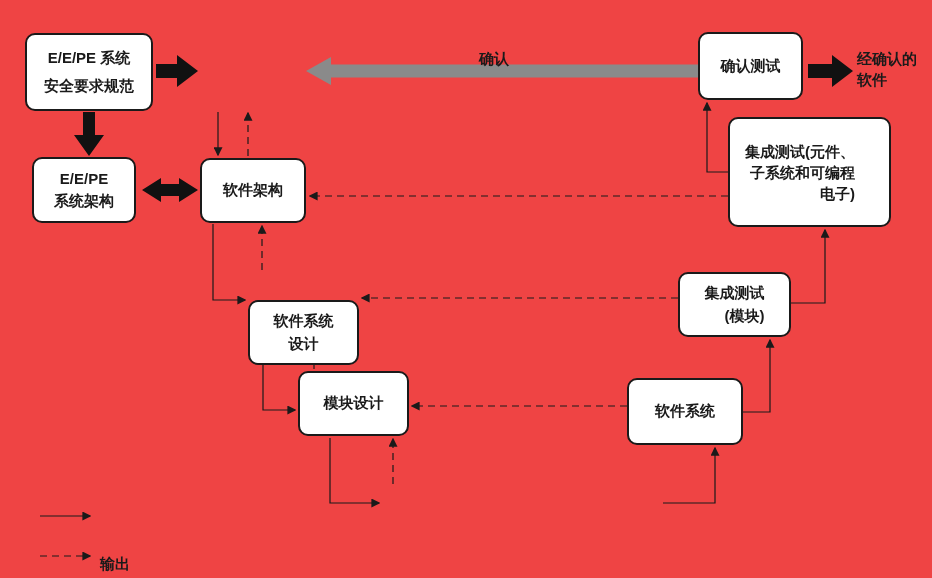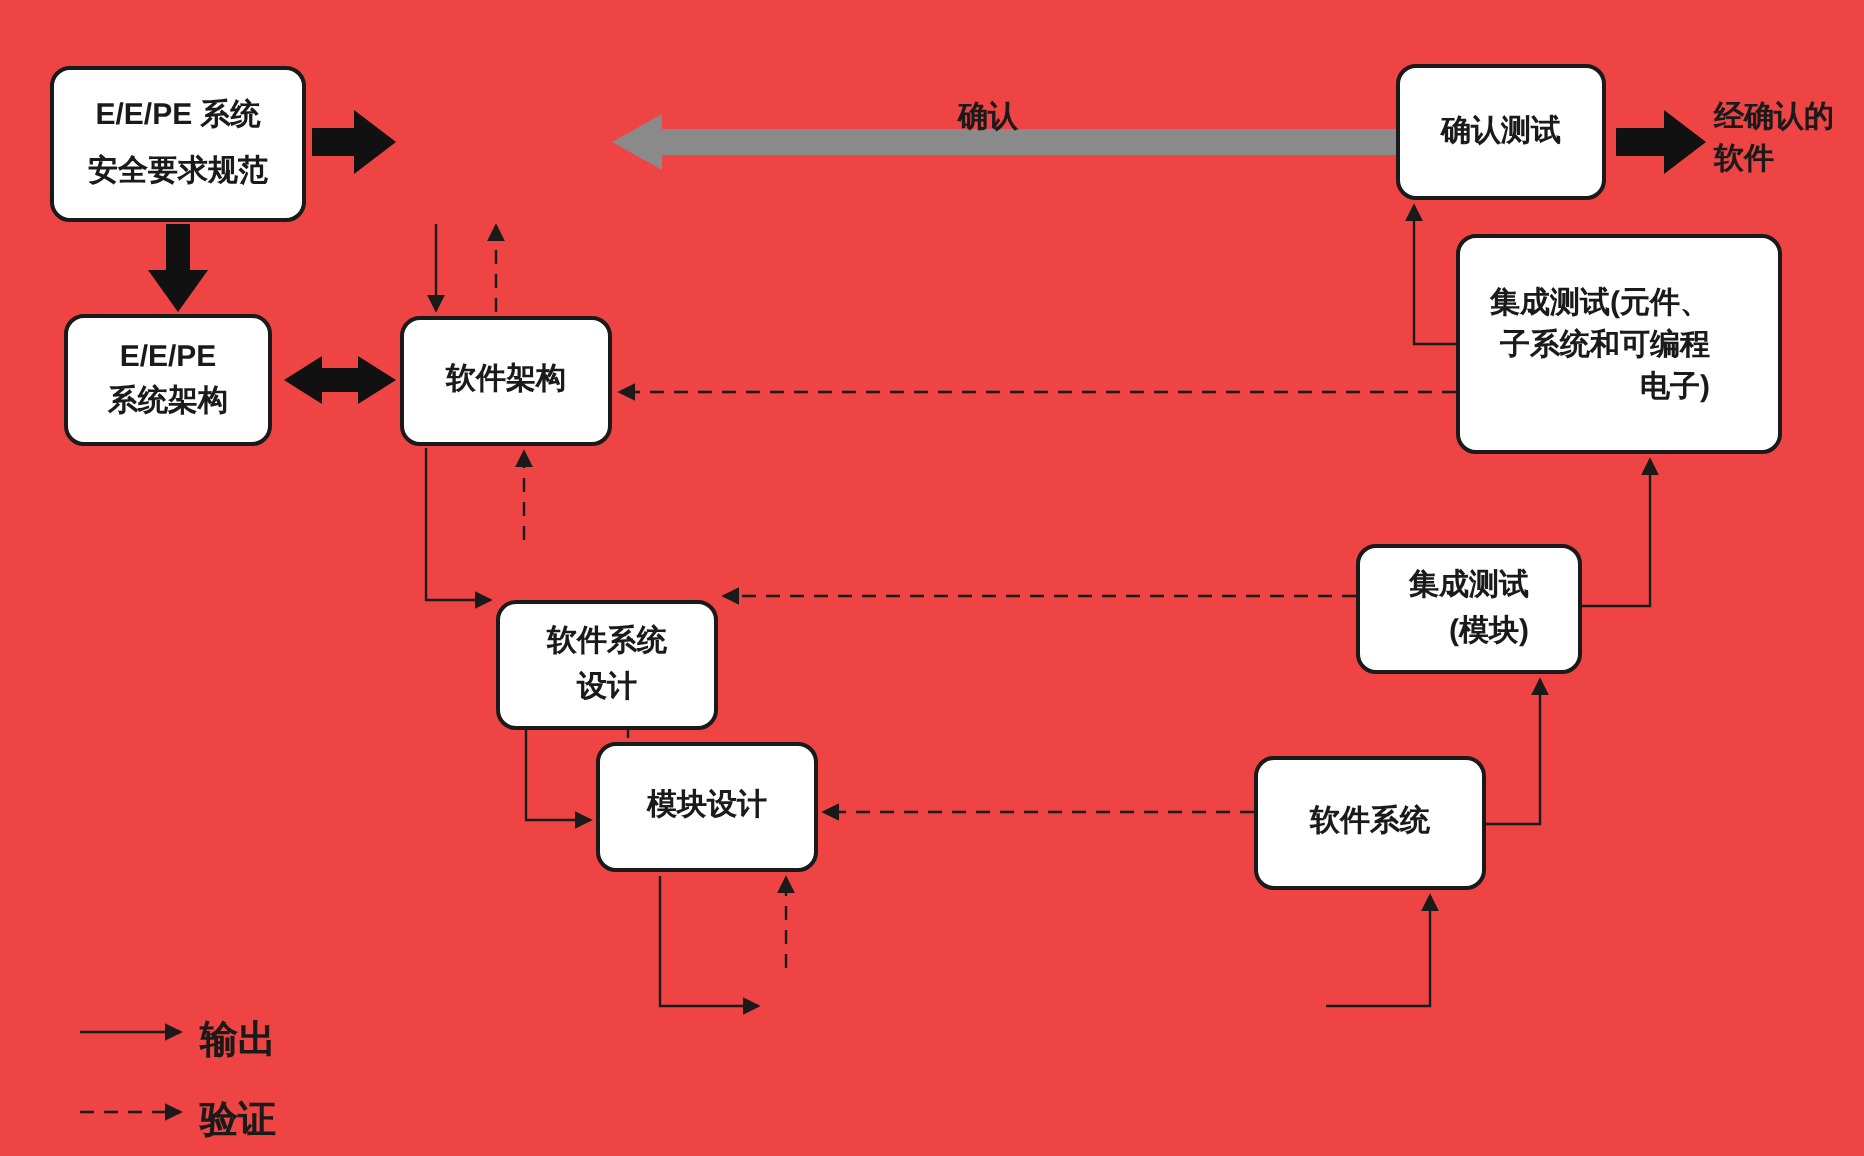--- a/index.html
+++ b/index.html
@@ -27,21 +27,21 @@
   }
   .node.lh-tall{line-height:1.85;}
   .node.left-text{justify-content:flex-start;text-align:right;padding-left:15px;padding-right:16px;line-height:1.4;}
   .float-label{
     position:absolute;z-index:2;
     font-size:15px;font-weight:600;color:#1a1a1a;
     white-space:pre-line;line-height:1.4;
   }
   .legend-label{
     position:absolute;z-index:2;
-    font-size:19px;font-weight:600;color:#1a1a1a;
+    font-size:15px;font-weight:600;color:#1a1a1a;margin-top:48px;
   }
 </style>
 </head>
 <body>
 
 <div id="canvas">
 
   <svg id="wires" width="932" height="578" viewBox="0 0 932 578">
     <defs>
       <marker id="arr" viewBox="0 0 10 10" refX="8.5" refY="5" markerWidth="9" markerHeight="9" markerUnits="userSpaceOnUse" orient="auto">

